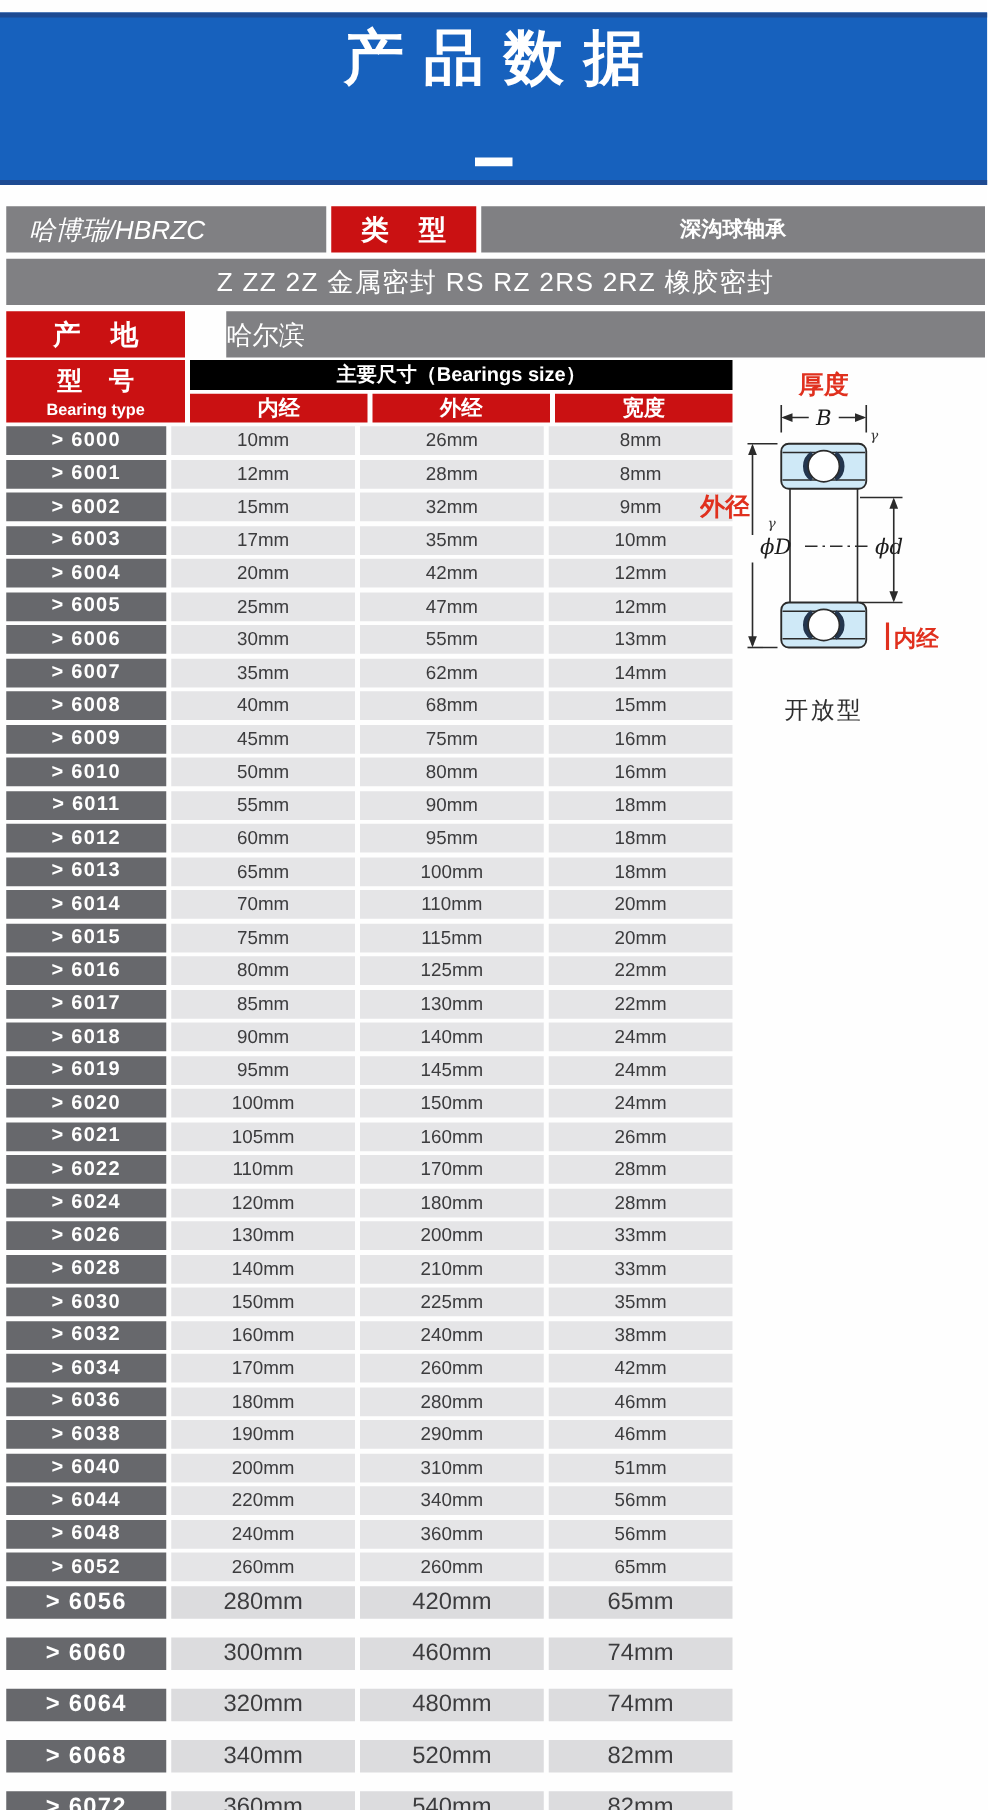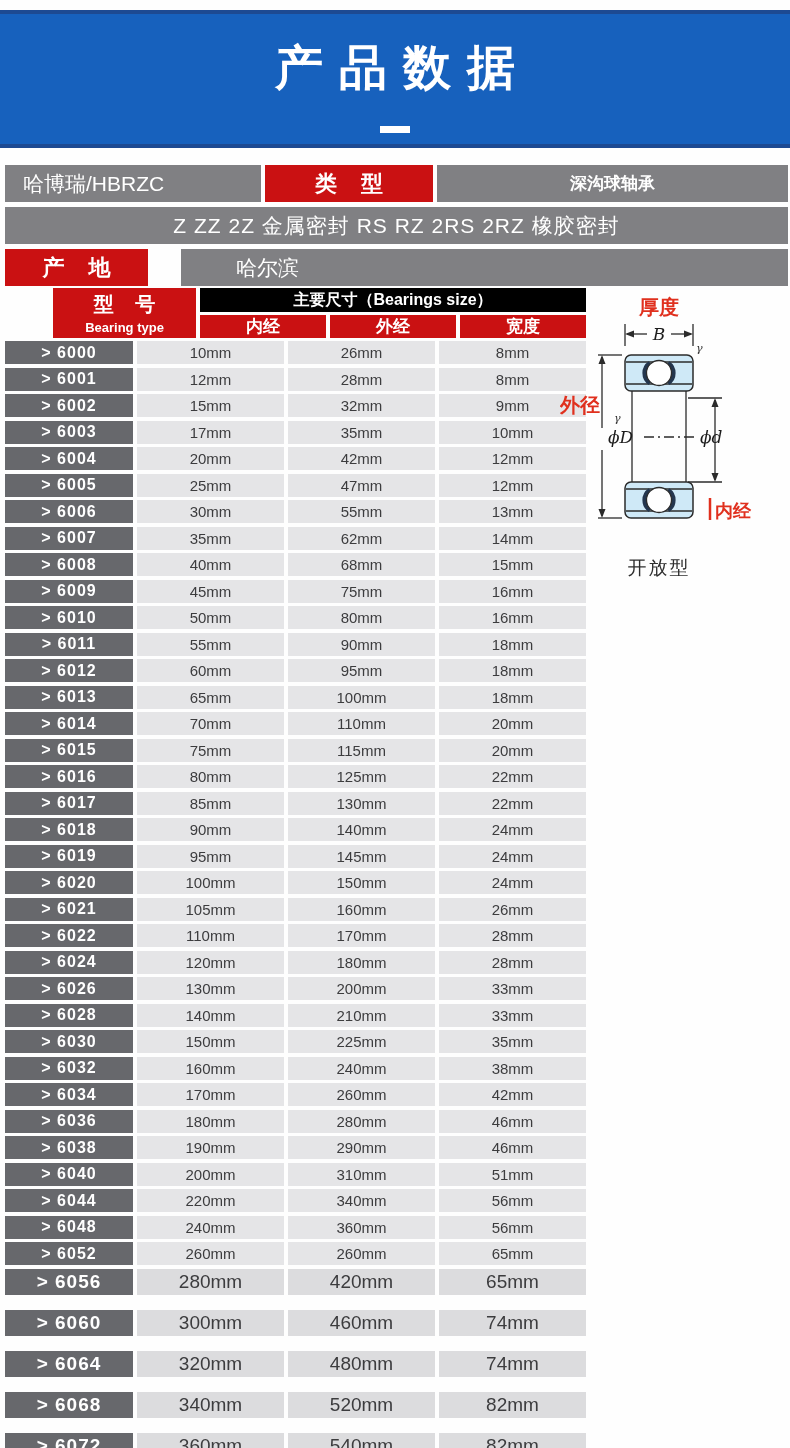--- a/index.html
+++ b/index.html
@@ -9,52 +9,52 @@
   }
 
   
   .banner {
     position:absolute; left:0; top:10px; width:790px; height:138px;
     background:#1761bd; border-top:4px solid #1d4a92; border-bottom:4px solid #1d4a92;
     box-sizing:border-box;
   }
   .banner-title {
     color:#ffffff; font-size:48px; font-weight:bold; letter-spacing:16px;
-    text-align:center; margin-top:22px; text-indent:16px;
+    text-align:center; text-indent:16px;
   }
   .banner-dash {
     position:absolute; left:50%; transform:translateX(-50%); bottom:11px;
     width:30px; height:7px; background:#ffffff;
   }
 
   
   .info-row { position:absolute; left:5px; width:783px; height:37px; display:flex; gap:4px; }
   .row-brand  { top:165px; }
   .row-suffix { top:207px; }
   .row-origin { top:249px;gap:33px; }
   .cell-label {
     width:143px; flex:none; background:#ca1112; color:#ffffff;
     font-size:22px; font-weight:bold; letter-spacing:9px; text-indent:9px;
     display:flex; align-items:center; justify-content:center;
   }
   .cell-value {
     background:#808083; color:#ffffff; font-size:21px;
     display:flex; align-items:center;
   }
-  .brand-value { width:256px; flex:none; padding-left:18px; box-sizing:border-box; }
-  .type-label  { width:168px; flex:none; }
+  .brand-value { width:256px; flex:none; padding-left:18px; box-sizing:border-box;font-style:italic; }
+  .type-label  { width:116px; flex:none; }
   .type-value  { flex:1; justify-content:center; font-size:17px; font-weight:bold;font-family:Liberation Mono, monospace; }
   .suffix-value { flex:1; justify-content:center; font-weight:500; letter-spacing:1px; }
-  .origin-value { flex:1; padding-left:55px; box-sizing:border-box; font-weight:500; }
+  .origin-value { flex:1; box-sizing:border-box; font-weight:500; }
 
   
   .table-head { position:absolute; left:5px; top:288px; width:581px; height:50px; display:flex; gap:4px; }
   .model-head {
     width:143px; flex:none; background:#ca1112; color:#ffffff;
-    display:flex; flex-direction:column; align-items:center; justify-content:center;margin-left:48px;
+    display:flex; flex-direction:column; align-items:center; justify-content:center;
   }
   .model-head .cn { font-size:20px; font-weight:bold; letter-spacing:8px; text-indent:8px; }
   .model-head .en { font-size:13px; font-weight:bold; margin-top:2px; }
   .size-head { flex:1; display:flex; flex-direction:column; gap:3px; }
   .size-band {
     height:24px; background:#000000; color:#ffffff; font-size:16px; font-weight:bold;
     display:flex; align-items:center; justify-content:center;
   }
   .size-cols { height:23px; display:flex; gap:4px; }
   .size-col {

